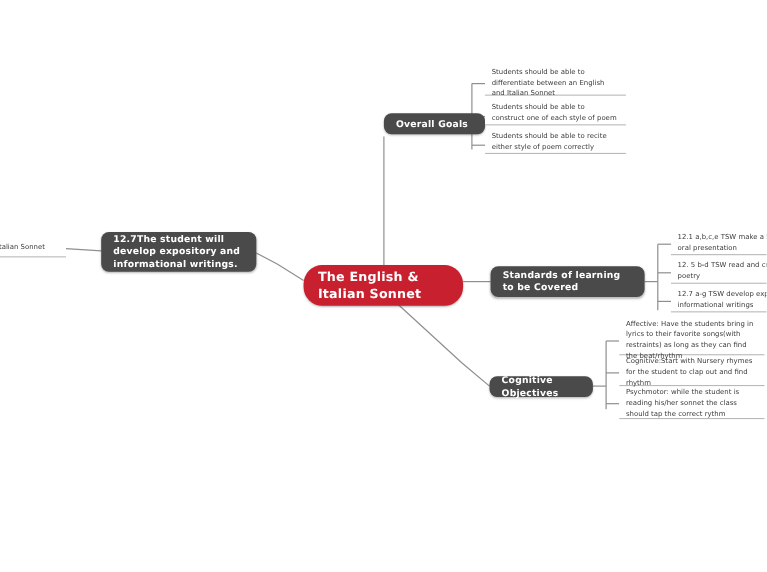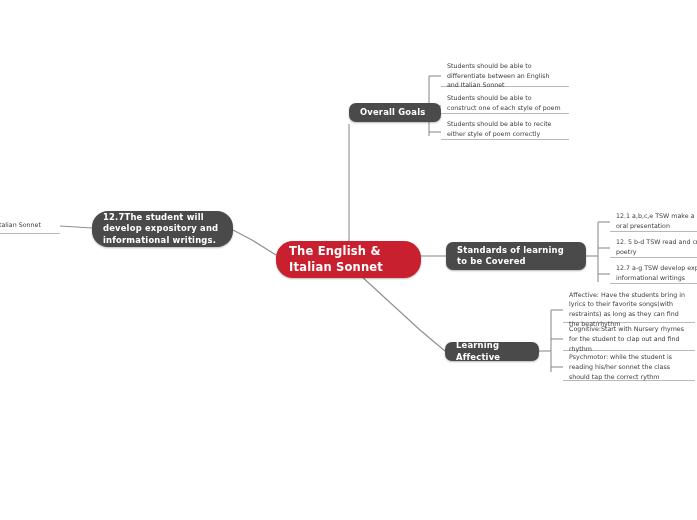--- a/index.html
+++ b/index.html
@@ -117,21 +117,21 @@
       <path d="M 551 310 L 563 310"></path>
       <path d="M 551 339 L 563 339"></path>
       <path d="M 551 367 L 563 367"></path>
     </g>
   </svg>
 
   <div class="node node-root" style="left:276px; top:241px; width:145px; height:37px;">
     <span>The English &amp; Italian Sonnet</span>
   </div>
 
-  <div class="node node-branch" style="left:92px; top:211px; width:141px; height:36px;border-radius:16px;">
+  <div class="node node-branch" style="left:92px; top:211px; width:141px; height:36px;">
     <span>12.7The student will develop expository and informational writings.</span>
   </div>
 
   <div class="clip-left" style="left:-42px; top:217px; width:102px; height:17px;">
     <span>English or Italian Sonnet</span>
   </div>
 
   <div class="node node-leafnode" style="left:349px; top:103px; width:92px; height:19px;">
     <span>Overall Goals</span>
   </div>
@@ -154,21 +154,21 @@
     <span>12.1 a,b,c,e TSW make a 5 to formal oral presentation</span>
   </div>
   <div class="leaf" style="left:610px; top:237px; width:130px; height:21px;">
     <span>12. 5 b-d TSW read and critiqu poetry</span>
   </div>
   <div class="leaf" style="left:610px; top:263px; width:130px; height:21px;">
     <span>12.7 a-g TSW develop exposito informational writings</span>
   </div>
 
   <div class="node node-leafnode" style="left:445px; top:342px; width:94px; height:19px;">
-    <span>Learning Affective</span>
+    <span>Cognitive Objectives</span>
   </div>
 
   <div class="leaf" style="left:563px; top:297px; width:132px; height:26px;">
     <span>Affective: Have the students bring in lyrics to their favorite songs(with restraints) as long as they can find the beat/rhythm</span>
   </div>
   <div class="leaf" style="left:563px; top:329px; width:132px; height:22px;">
     <span>Cognitive:Start with Nursery rhymes for the student to clap out and find rhythm</span>
   </div>
   <div class="leaf" style="left:563px; top:355px; width:132px; height:26px;">
     <span>Psychmotor: while the student is reading his/her sonnet the class should tap the correct rythm</span>

